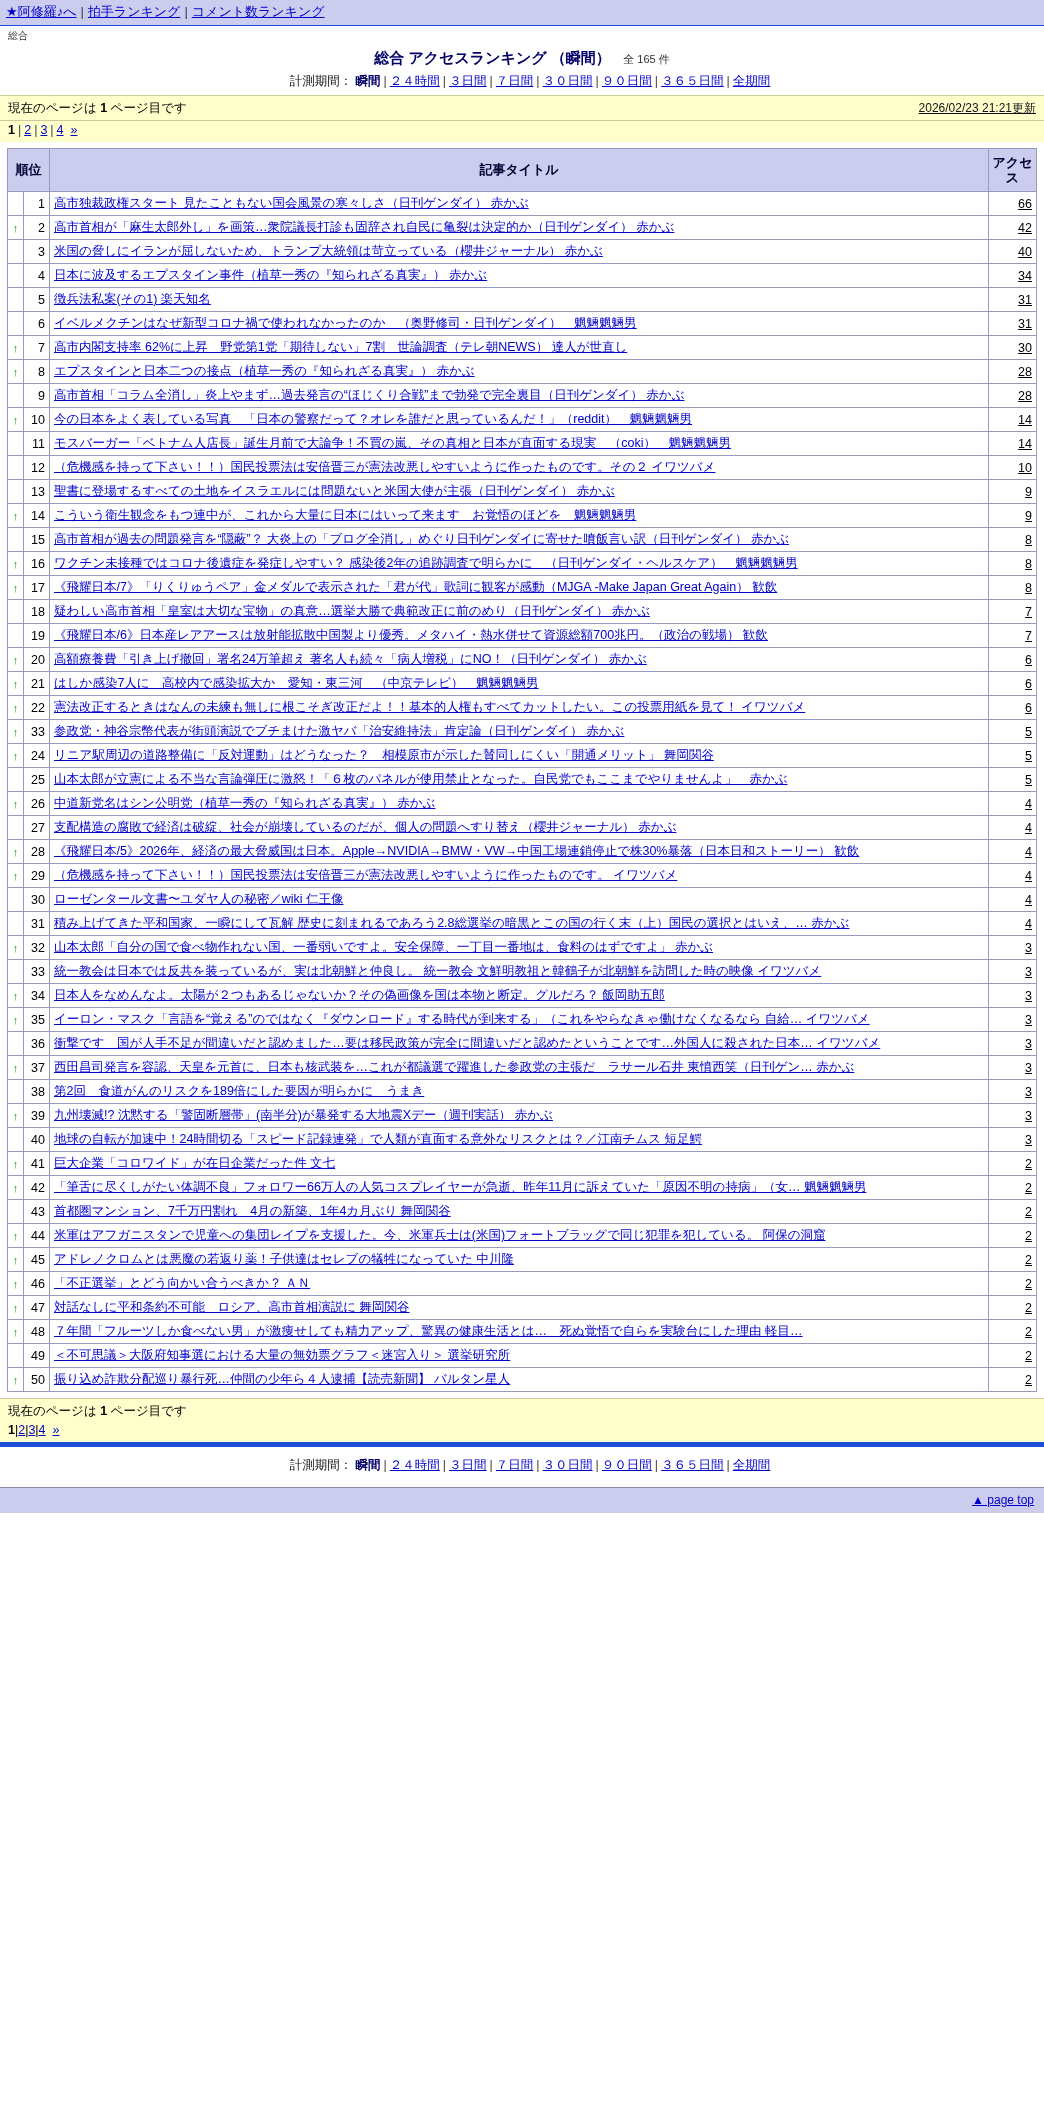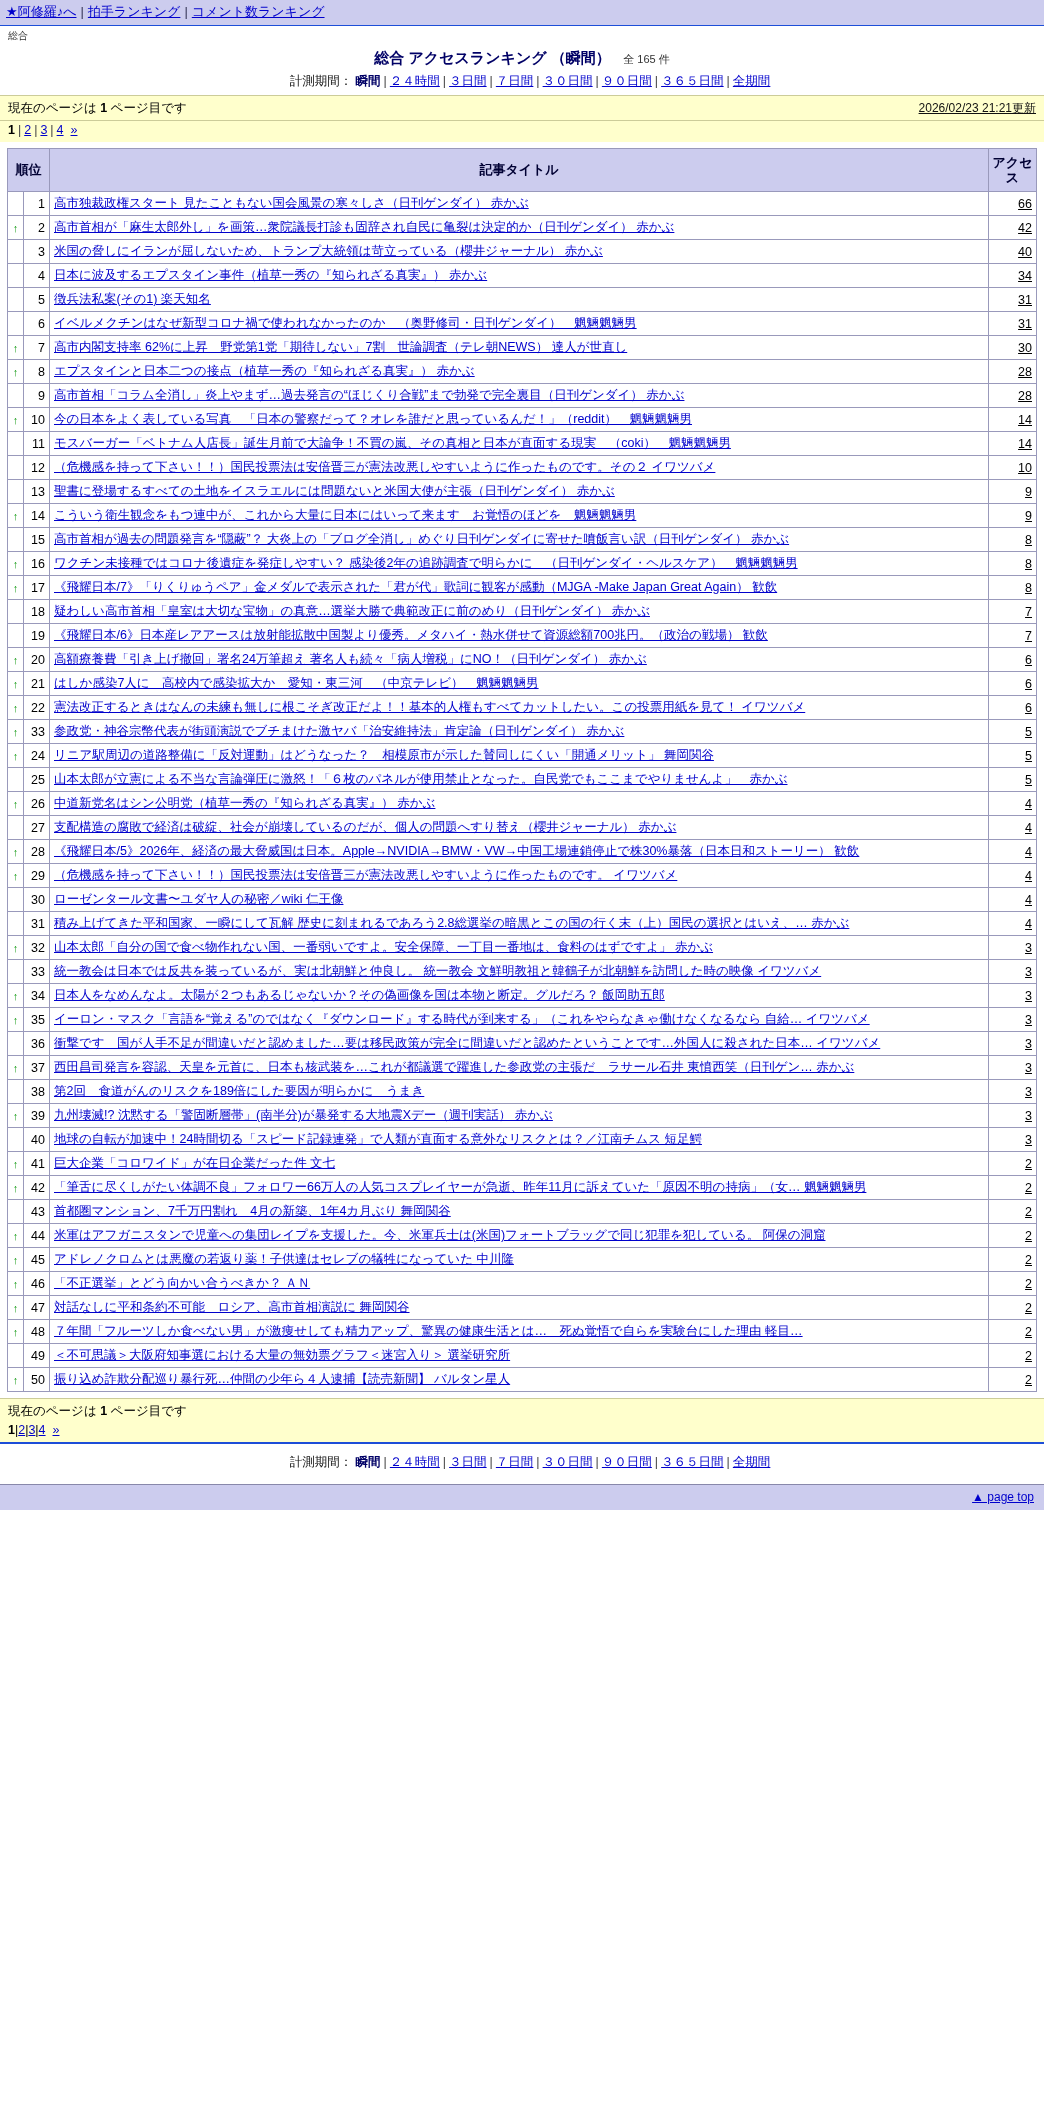--- a/index.html
+++ b/index.html
@@ -127,21 +127,21 @@
   
   .footinfo {
     background: #ffffcc;
     border-top: 1px solid #cccc99;
     font-size: 12.5px;
     padding: 4px 8px 2px 8px;
     margin-top: 6px;
   }
   .footpager {
     background: #ffffcc;
-    border-bottom: 2px solid #1d4ed8;
+    border-bottom: 5px solid #1d4ed8;
     font-size: 12.5px;
     padding: 1px 8px 5px 8px;
   }
   .pagetop-bar {
     background: #ccccee;
     border-top: 1px solid #8888aa;
     text-align: right;
     font-size: 12px;
     padding: 5px 10px 6px 0;
     margin-top: 8px;

